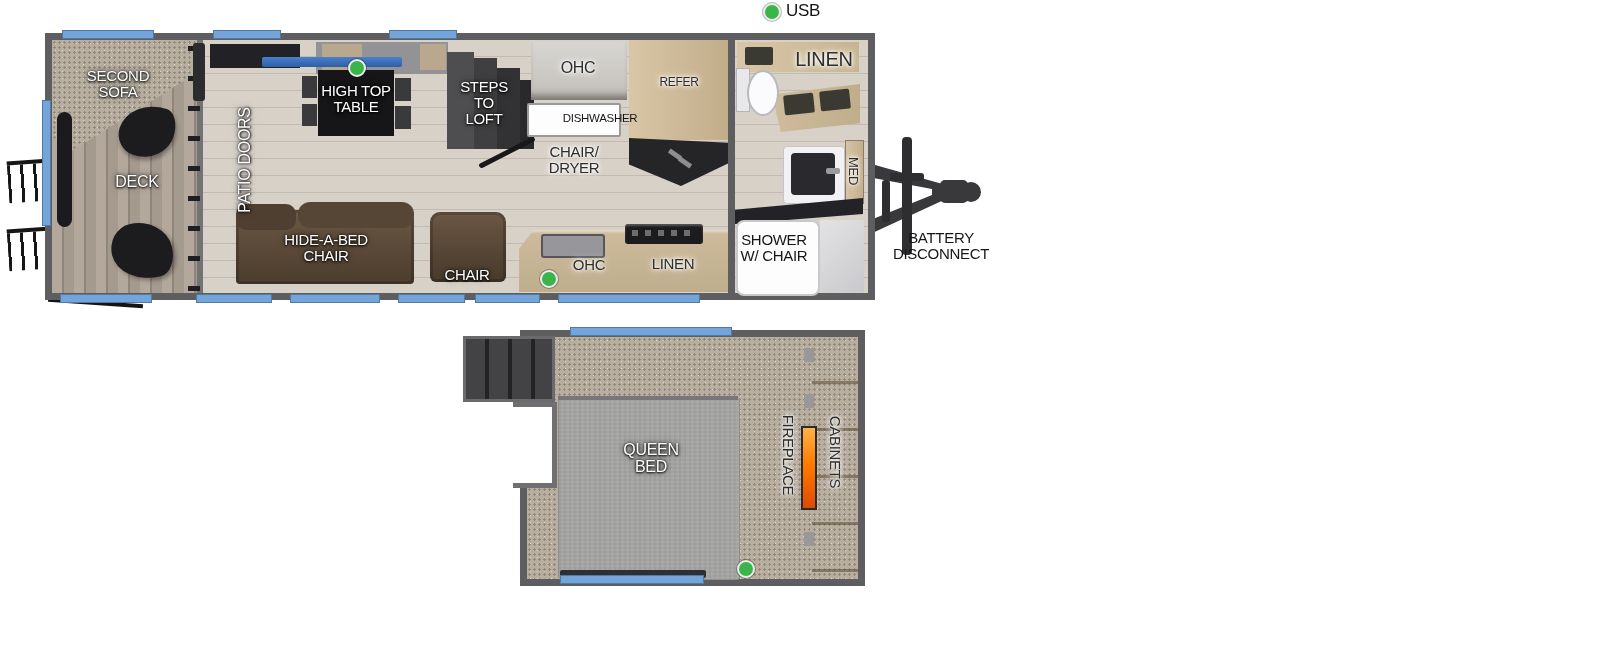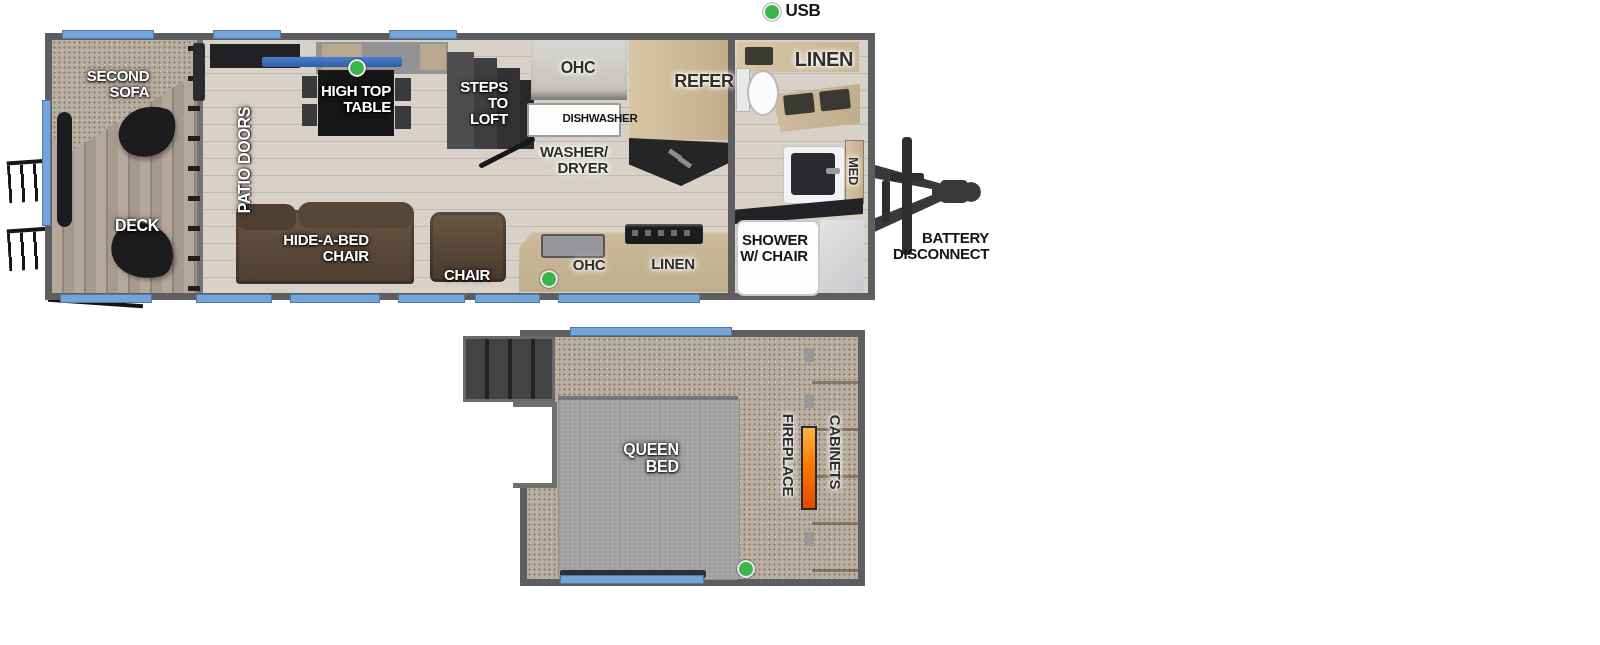--- a/index.html
+++ b/index.html
@@ -1,21 +1,21 @@
 <!DOCTYPE html>
 <html><head>
 <meta charset="utf-8">
 <style>
   html,body{margin:0;padding:0;background:#fff;}
   #canvas{position:relative;width:1600px;height:645px;background:#ffffff;overflow:hidden;
           font-family:"Liberation Sans", sans-serif;}
   .abs{position:absolute;}
   
-  .lbl{position:absolute;transform:translate(-50%,-50%);font-weight:700;font-size:15px;
-       line-height:1.08;text-align:right;white-space:pre-line;letter-spacing:-0.3px;z-index:6;}
+  .lbl{position:absolute;transform:translate(-50%,-50%);font-weight:400;font-size:15px;
+       line-height:1.08;text-align:center;white-space:pre-line;letter-spacing:-0.3px;z-index:6;}
   .lbl-light{color:#ffffff;text-shadow:0 0 3px rgba(0,0,0,.9),0 0 6px rgba(0,0,0,.55),0 1px 2px rgba(0,0,0,.8);}
   .lbl-dark{color:#2e2e2e;text-shadow:0 0 3px #fff,0 0 5px #fff,0 0 8px rgba(255,255,255,.95);}
   .lbl-plain{color:#161616;text-shadow:none;}
   .vert-up{writing-mode:vertical-rl;transform:translate(-50%,-50%) rotate(180deg);}
   .vert-down{writing-mode:vertical-rl;}
   
   .wall-box{position:absolute;border:7px solid #5e5e60;box-sizing:border-box;z-index:1;}
   .window{position:absolute;background:#74a4d8;border:1px solid #4d7aa9;box-sizing:border-box;z-index:4;}
   .usb-dot{position:absolute;width:14px;height:14px;border-radius:50%;background:#3bb54a;
            border:2px solid #ececec;box-shadow:0 0 0 1px rgba(0,0,0,.28);z-index:7;box-sizing:content-box;}
@@ -121,32 +121,32 @@
     <path d="M0,38 L78,60 L78,74 L0,110 L0,96 L64,70 L64,64 L0,52 Z" fill="#39393b"></path>
     <rect x="72" y="55" width="28" height="23" rx="5" fill="#39393b"></rect>
     <circle cx="103" cy="67" r="10" fill="#39393b"></circle>
     <rect x="34" y="12" width="10" height="118" rx="4" fill="#2e2e30"></rect>
     <rect x="22" y="48" width="34" height="8" rx="3" fill="#2e2e30"></rect>
     <rect x="14" y="55" width="8" height="42" rx="3" fill="#2e2e30"></rect>
   </svg>
 
   <div class="lbl lbl-light" style="left:118px;top:84px;">SECOND
 SOFA</div>
-  <div class="lbl lbl-light" style="left:137px;top:182px;font-size:16px;margin-top:44px;">DECK</div>
+  <div class="lbl lbl-light" style="left:137px;top:182px;font-size:16px;">DECK</div>
   <div class="lbl lbl-light vert-up" style="left:245px;top:160px;font-size:16px;">PATIO DOORS</div>
   <div class="lbl lbl-light" style="left:356px;top:99px;">HIGH TOP
 TABLE</div>
   <div class="lbl lbl-light" style="left:484px;top:103px;">STEPS
 TO
 LOFT</div>
   <div class="lbl lbl-dark" style="left:578px;top:68px;font-size:16px;">OHC</div>
   <div class="lbl lbl-plain" style="left:572px;top:118px;font-size:11.5px;margin-left:28px;">DISHWASHER</div>
-  <div class="lbl lbl-dark" style="left:574px;top:160px;">WASHER/
+  <div class="lbl lbl-dark" style="left:574px;top:160px;">CHAIR/
 DRYER</div>
-  <div class="lbl lbl-dark" style="left:704px;top:82px;font-size:18px;">REFER</div>
+  <div class="lbl lbl-dark" style="left:679px;top:82px;font-size:12px;">REFER</div>
   <div class="lbl lbl-dark" style="left:824px;top:60px;font-size:20px;">LINEN</div>
   <div class="lbl lbl-dark vert-down" style="left:853px;top:171px;font-size:13px;">MED</div>
   <div class="lbl lbl-plain" style="left:774px;top:248px;">SHOWER
 W/ CHAIR</div>
   <div class="lbl lbl-light" style="left:326px;top:248px;">HIDE-A-BED
 CHAIR</div>
   <div class="lbl lbl-light" style="left:467px;top:243px;margin-top:32px;">CHAIR</div>
   <div class="lbl lbl-dark" style="left:589px;top:265px;">OHC</div>
   <div class="lbl lbl-dark" style="left:673px;top:264px;">LINEN</div>
   <div class="lbl lbl-plain" style="left:941px;top:246px;">BATTERY

